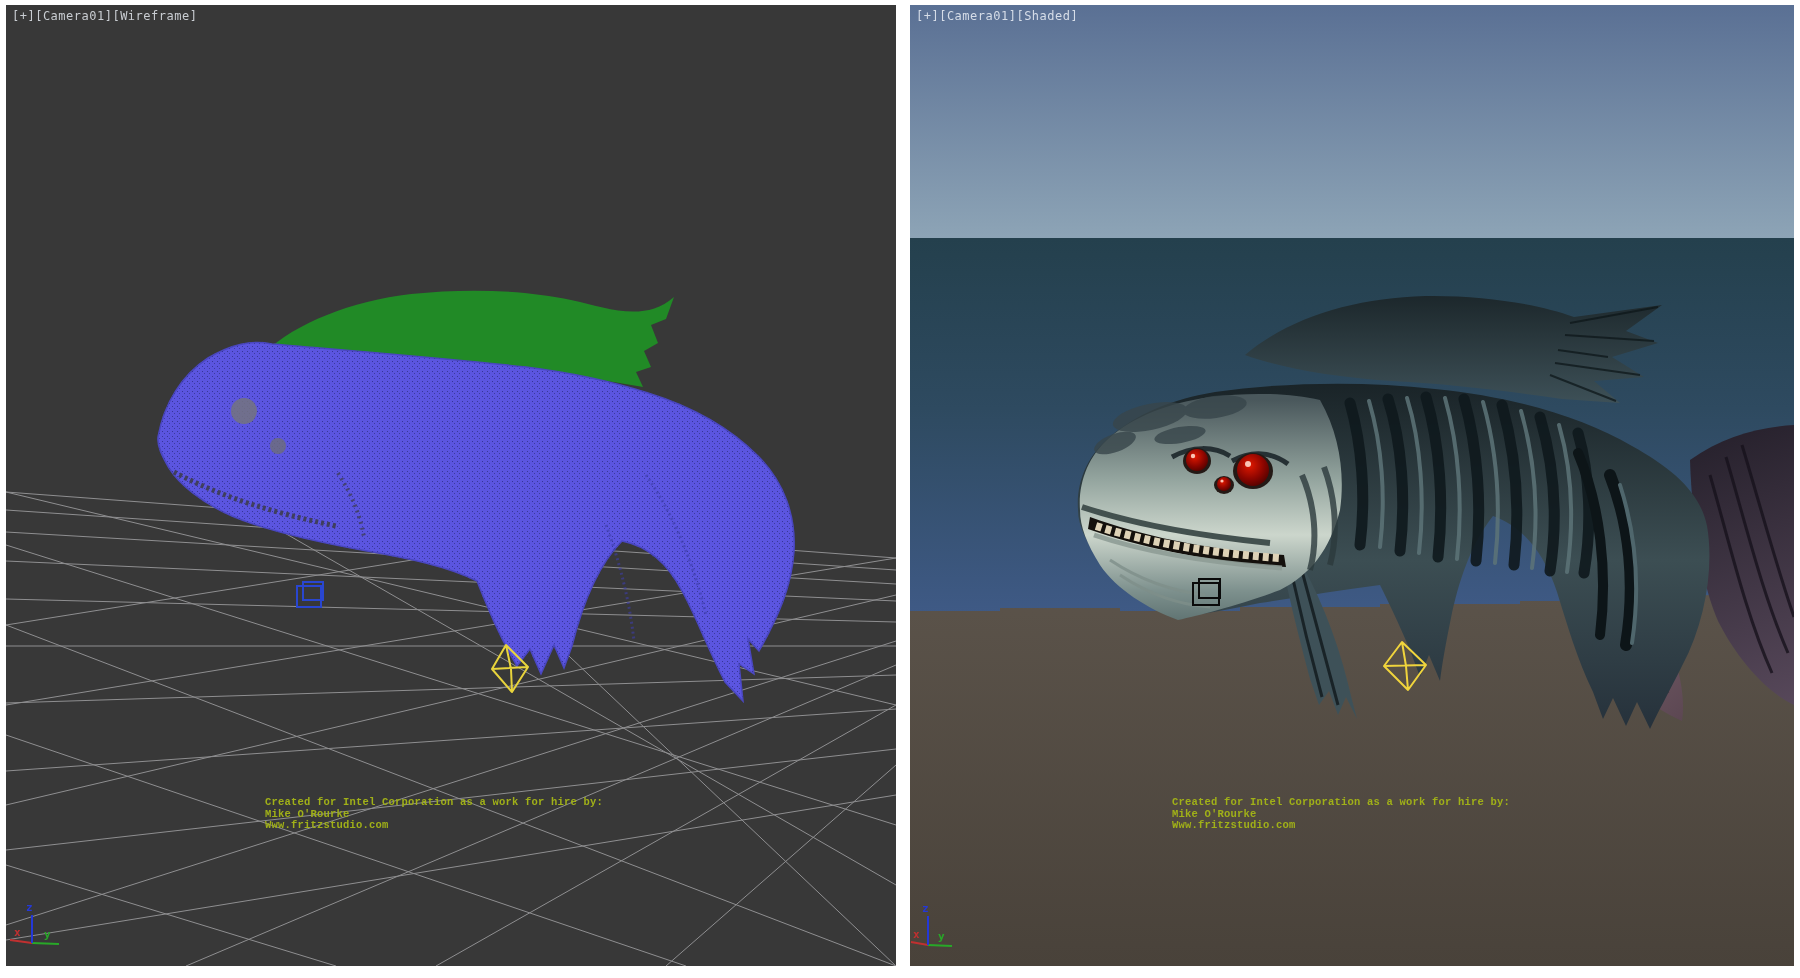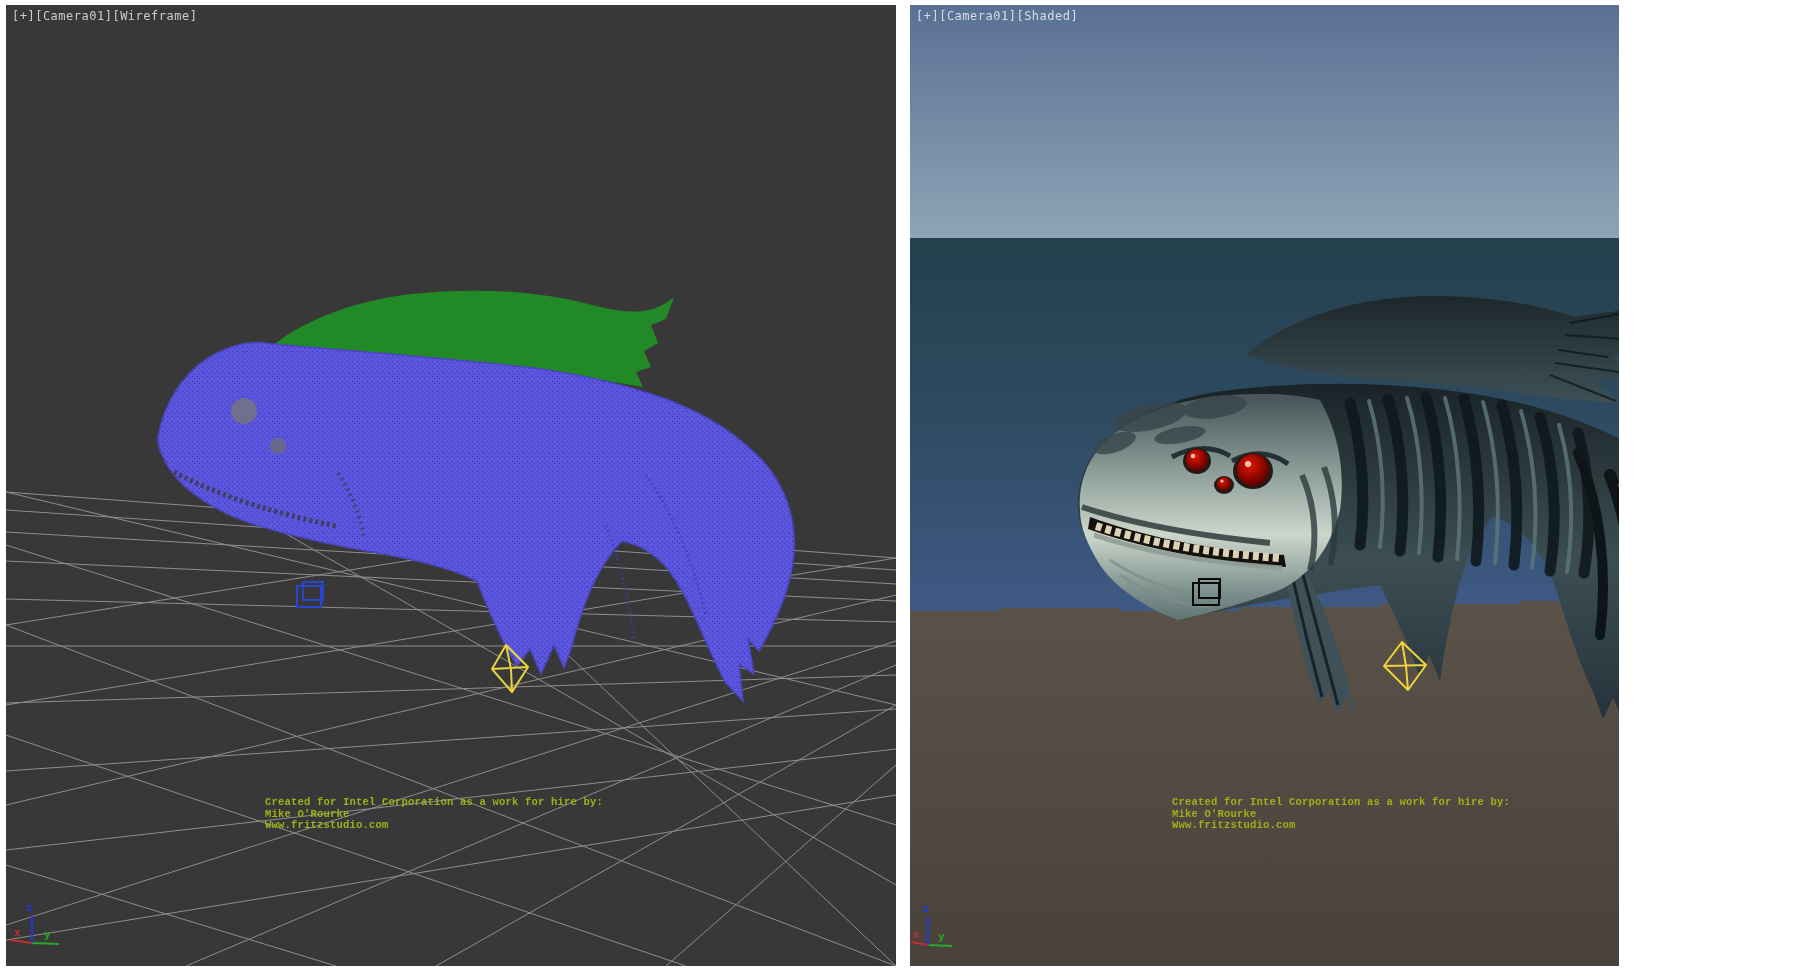--- a/index.html
+++ b/index.html
@@ -1,20 +1,20 @@
 <!DOCTYPE html>
 <html><head>
 <meta charset="utf-8">
 <style>
   html,body{margin:0;padding:0;background:#ffffff;}
   .stage{position:relative;width:1800px;height:978px;background:#ffffff;overflow:hidden;
          font-family:"Liberation Sans",sans-serif;}
   .viewport{position:absolute;top:5px;height:961px;overflow:hidden;}
   .vp-left{left:6px;width:890px;background:#383838;}
-  .vp-right{left:910px;width:709px;background:#3f5a86;}
+  .vp-right{left:910px;width:884px;background:#3f5a86;}
   svg.scene{position:absolute;left:0;top:0;display:block;}
   .vp-label{position:absolute;top:4px;left:6px;z-index:6;
             font:12px "DejaVu Sans Mono",monospace;letter-spacing:.5px;}
   .vp-left .vp-label{color:#c9cdd2;}
   .vp-right .vp-label{color:#d6dde8;}
   .credits{position:absolute;z-index:6;width:360px;color:#a0b018;
            font:bold 10.5px "Liberation Sans",sans-serif;line-height:11.5px;letter-spacing:.2px;}
   .vp-left .credits{left:259px;top:792px;}
   .vp-right .credits{left:262px;top:792px;}
   .credits span{display:block;font-family:Liberation Mono, monospace;}

